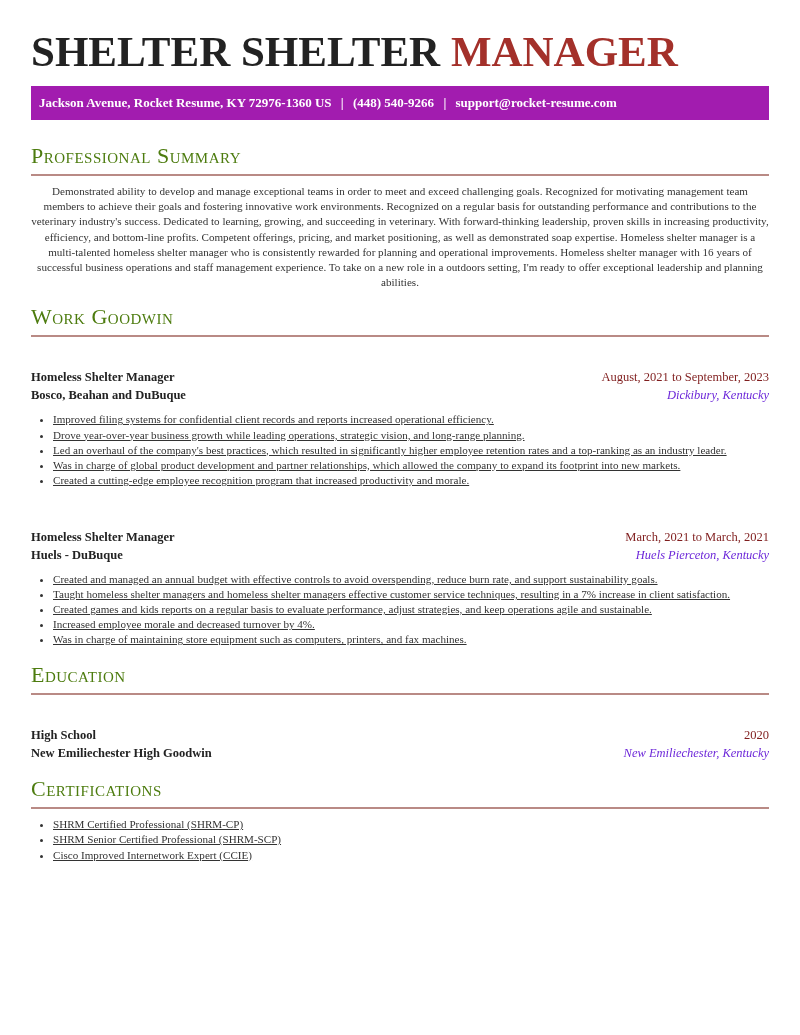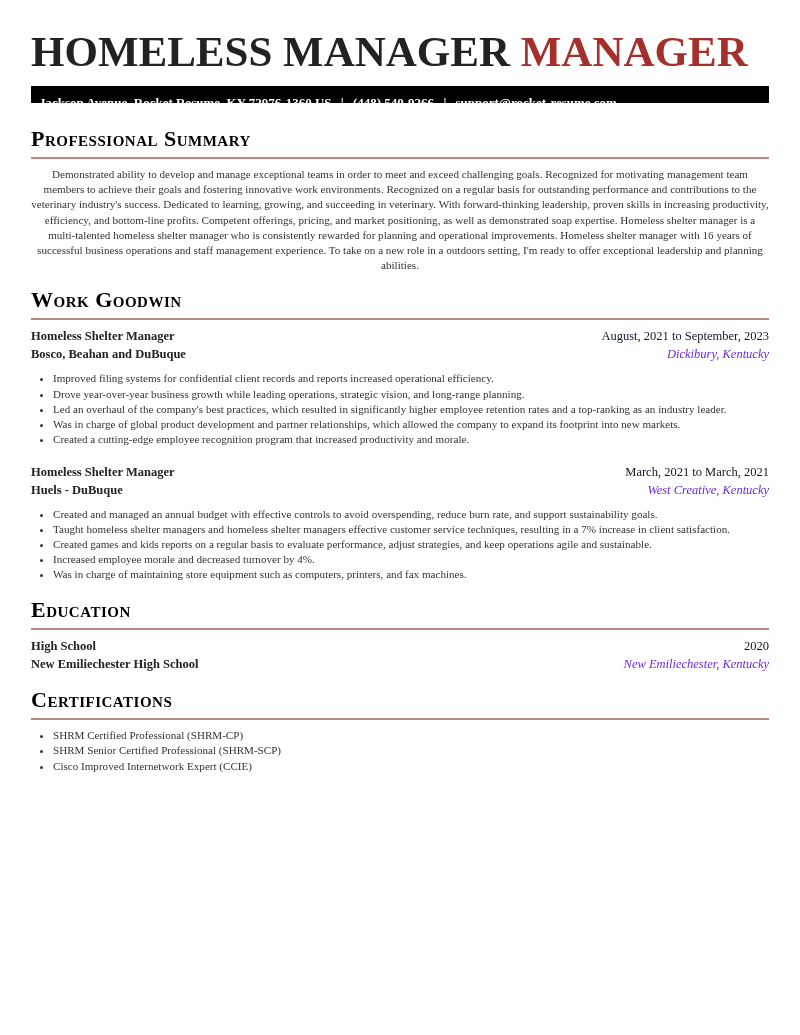--- a/index.html
+++ b/index.html
@@ -1,40 +1,40 @@
 <!DOCTYPE html>
 <html><head>
 <meta charset="utf-8">
 <style>
   html, body { margin: 0; padding: 0; background: #ffffff; }
   body { width: 800px; height: 1035px; overflow: hidden; font-family: "Liberation Serif", "DejaVu Serif", serif; color: #222222; }
   .page { position: relative; padding: 0 31px; }
   .title { margin: 0; padding-top: 27px; font-size: 43px; font-weight: bold; line-height: 50px; letter-spacing: 0px; color: #222222; height: 55px; }
   .title .accent { color: #a3302a; text-align: center; }
-  .contact-bar { margin-top: 4px; background: #000000; color: #ffffff; height: 17px; line-height: 34px; padding: 0 8px; font-size: 13px; font-weight: bold; white-space: nowrap; }
+  .contact-bar { margin-top: 4px; background: #a21caf; color: #ffffff; height: 34px; line-height: 34px; padding: 0 8px; font-size: 13px; font-weight: bold; white-space: nowrap; }
   .contact-bar .sep { margin: 0 6px; }
-  .section-title { margin: 0; font-size: 22px; font-weight: bold; font-variant: small-caps; letter-spacing: 0.5px; line-height: 28px; color: #000000; }
+  .section-title { margin: 0; font-size: 22px; font-weight: normal; font-variant: small-caps; letter-spacing: 0.5px; line-height: 28px; color: #4d7c0f; }
   .divider { height: 2px; background: #b98a85; margin-top: 4px; }
   .summary { margin-top: 8px; font-size: 11.1px; line-height: 15.2px; color: #333333; text-align: center; }
   .job-row { display: flex; justify-content: space-between; align-items: baseline; font-size: 12.5px; line-height: 18px; }
   .job-title, .job-company { font-weight: bold; color: #222222; }
   .job-loc { font-style: italic; color: #6d28d9; }
-  .job-date { color: #0f172a; }
+  .job-date { color: #7f1d1d; margin-top: 24px; }
   ul.bullets { margin: 8px 0 0 0; padding-left: 22px; font-size: 11.1px; line-height: 15.1px; color: #333333; }
-  ul.bullets li { padding-left: 0px; }
+  ul.bullets li { padding-left: 0px; text-decoration: underline; }
   .skills { display: flex; }
   .skills ul { width: 50%; }
 </style>
 </head>
 <body>
 
 <div class="page">
 
   <h1 class="title">
-    <span>HOMELESS MANAGER</span>
+    <span>SHELTER SHELTER</span>
     <span class="accent">MANAGER</span>
   </h1>
 
   <div class="contact-bar">
     <span>Jackson Avenue, Rocket Resume, KY 72976-1360 US</span>
     <span class="sep">|</span>
     <span>(448) 540-9266</span>
     <span class="sep">|</span>
     <span>support@rocket-resume.com</span>
   </div>
@@ -67,42 +67,42 @@
       </ul>
     </div>
 
     <div style="margin-top:16px;">
       <div class="job-row">
         <span class="job-title">Homeless Shelter Manager</span>
         <span class="job-date">March, 2021 to March, 2021</span>
       </div>
       <div class="job-row">
         <span class="job-company">Huels - DuBuque</span>
-        <span class="job-loc">West Creative, Kentucky</span>
+        <span class="job-loc">Huels Pierceton, Kentucky</span>
       </div>
       <ul class="bullets">
         <li>Created and managed an annual budget with effective controls to avoid overspending, reduce burn rate, and support sustainability goals.</li>
         <li>Taught homeless shelter managers and homeless shelter managers effective customer service techniques, resulting in a 7% increase in client satisfaction.</li>
         <li>Created games and kids reports on a regular basis to evaluate performance, adjust strategies, and keep operations agile and sustainable.</li>
         <li>Increased employee morale and decreased turnover by 4%.</li>
         <li>Was in charge of maintaining store equipment such as computers, printers, and fax machines.</li>
       </ul>
     </div>
   </div>
 
   <div style="margin-top:14px;">
     <h2 class="section-title">Education</h2>
     <div class="divider"></div>
     <div style="margin-top:7px;">
       <div class="job-row">
         <span class="job-title">High School</span>
         <span class="job-date">2020</span>
       </div>
       <div class="job-row">
-        <span class="job-company">New Emiliechester High School</span>
+        <span class="job-company">New Emiliechester High Goodwin</span>
         <span class="job-loc">New Emiliechester, Kentucky</span>
       </div>
     </div>
   </div>
 
 
   <div style="margin-top:13px;">
     <h2 class="section-title">Certifications</h2>
     <div class="divider"></div>
     <ul class="bullets">

